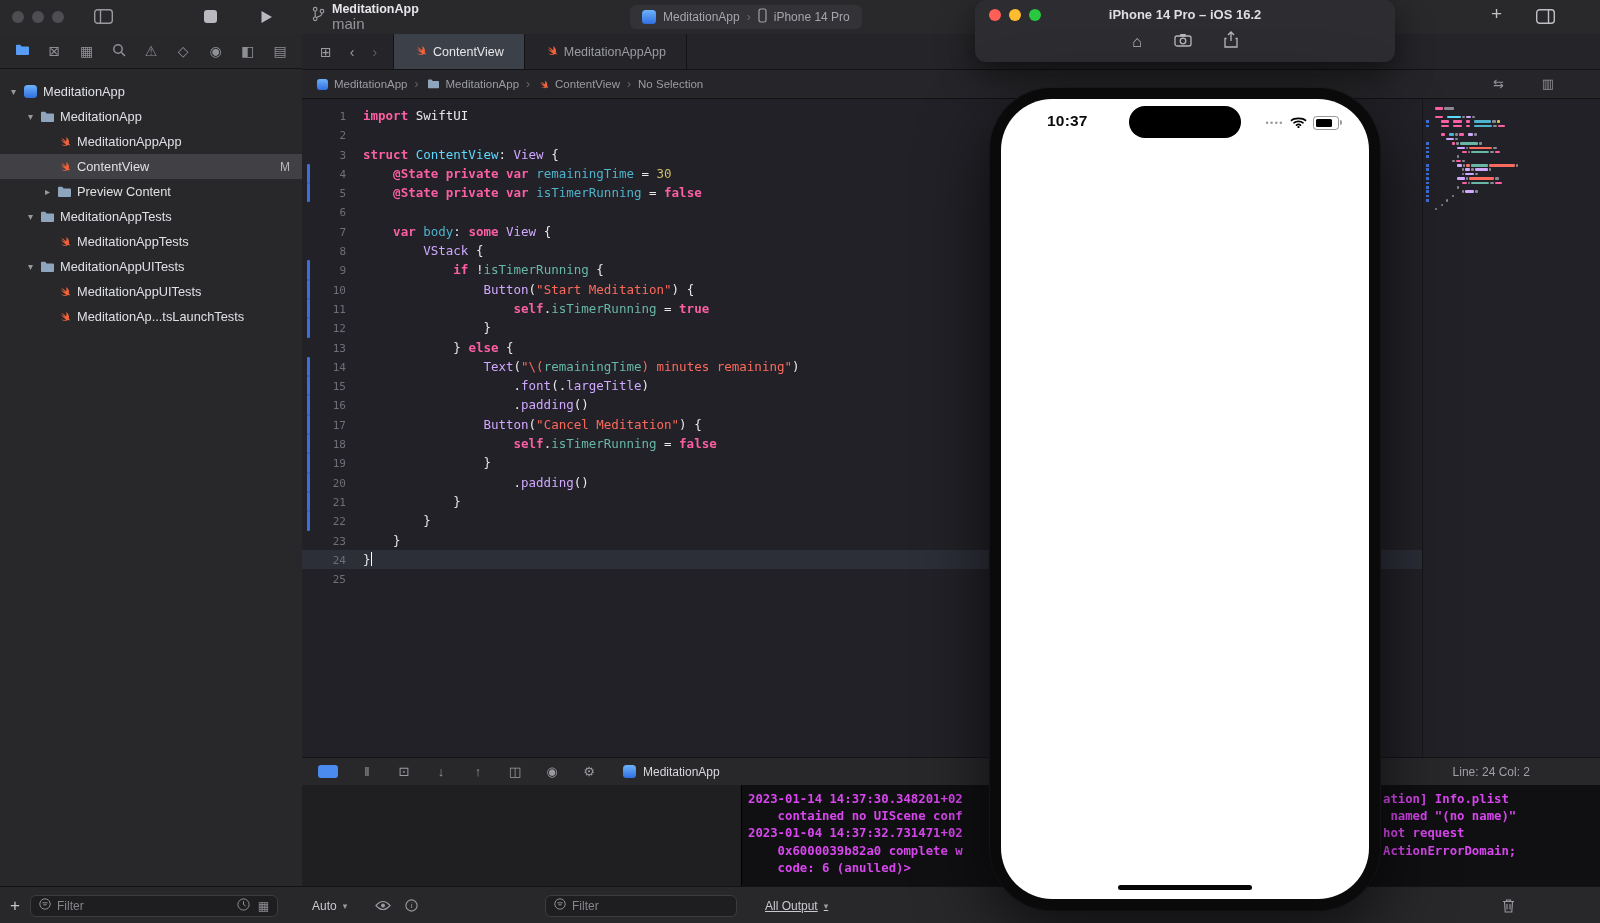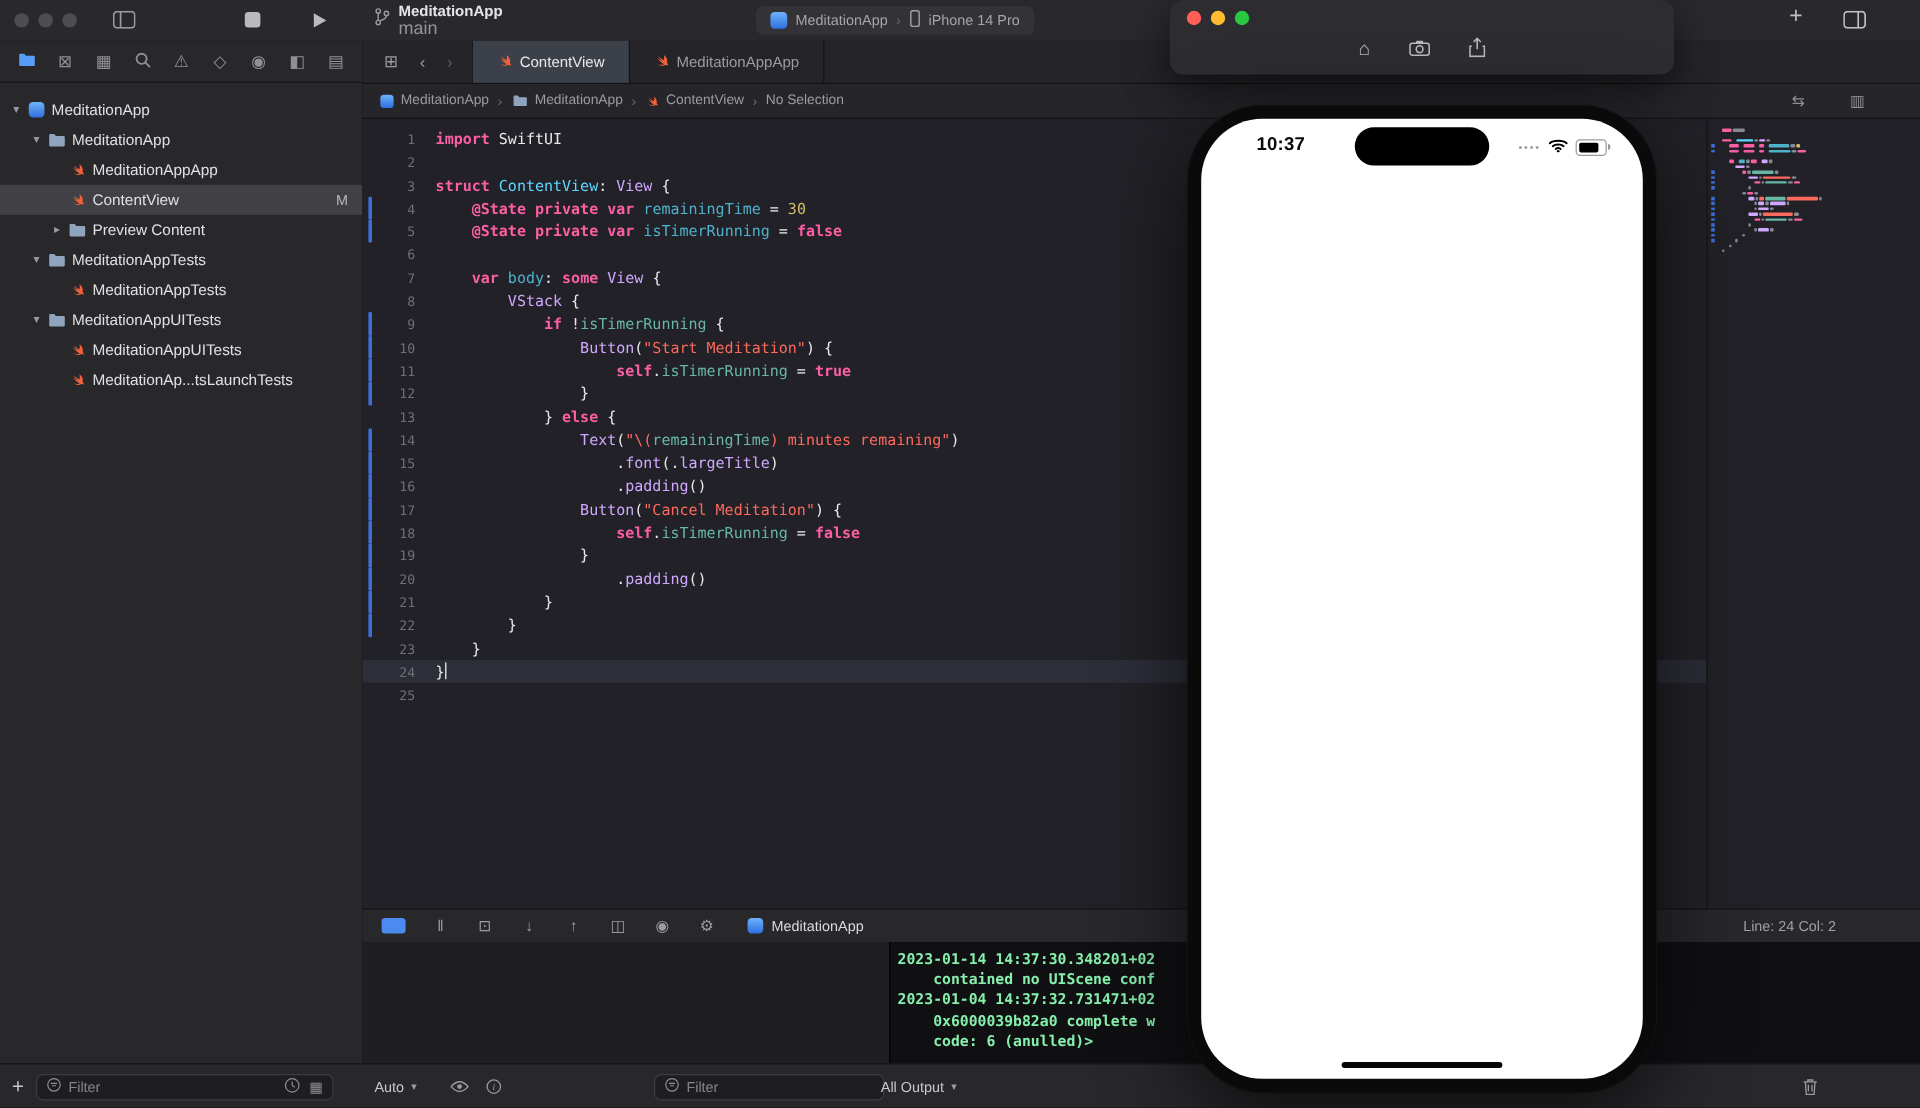--- a/index.html
+++ b/index.html
@@ -76,21 +76,21 @@
 
   
   .debugbar{position:absolute;left:302px;top:757px;right:0;height:27px;background:#28282b;border-top:1px solid #131316;border-bottom:1px solid #131316;display:flex;align-items:center;}
   .dbg-toggle{width:20px;height:13px;border-radius:3px;background:#4b8bf0;margin-left:16px;flex:none;}
   .dbg-ic{color:#9a9aa0;font-size:13px;margin-left:21px;width:16px;text-align:center;}
   .dbg-app{display:flex;align-items:center;gap:7px;margin-left:26px;font-size:12px;color:#d9d9dd;}
   .ic-appsq.small{width:13px;height:13px;}
   .line-col{position:absolute;right:70px;font-size:12px;color:#9fa0a6;}
   .varspane{position:absolute;left:302px;top:785px;width:439px;height:101px;background:#1f1f22;}
   .consolepane{position:absolute;left:741px;top:785px;right:0;height:101px;background:#101013;border-left:1px solid #000;
-               font-family:"DejaVu Sans Mono","Liberation Mono",monospace;font-size:12.3px;line-height:17.2px;font-weight:bold;color:#86efac;white-space:pre;}
+               font-family:"DejaVu Sans Mono","Liberation Mono",monospace;font-size:12.3px;line-height:17.2px;font-weight:bold;color:#d946ef;white-space:pre;}
   .console-left{position:absolute;left:6px;top:6px;}
   .console-right{position:absolute;left:641px;top:6px;}
 
   
   .bottombar{position:absolute;left:0;top:886px;right:0;height:37px;background:#28282b;border-top:1px solid #131316;}
   .bb-item{position:absolute;top:0;height:100%;display:flex;align-items:center;gap:6px;color:#c9c9ce;font-size:12px;}
   .filter-field{height:22px;background:#1e1e21;border:1px solid #3c3c40;border-radius:6px;display:flex;align-items:center;gap:6px;padding:0 8px;box-sizing:border-box;}
   .ph{color:#85868c;font-size:12px;}
   .chev-dn{font-size:9px;color:#9a9aa0;}
 
@@ -372,20 +372,21 @@
     <div class="dbg-app">
       <span class="ic-appsq small"></span>
       <span>MeditationApp</span>
     </div>
     <span class="line-col">Line: 24  Col: 2</span>
   </div>
 
   <div class="varspane"></div>
   <div class="consolepane">
     <div class="console-left" id="console-left"><div>2023-01-14 14:37:30.348201+02</div><div>    contained no UIScene conf</div><div>2023-01-04 14:37:32.731471+02</div><div>    0x6000039b82a0 complete w</div><div>    code: 6 (anulled)&gt;</div></div>
+    <div class="console-right" id="console-right"><div>ation] Info.plist</div><div> named "(no name)"</div><div>hot request</div><div>ActionErrorDomain;</div></div>
   </div>
 
   <div class="bottombar">
     <span class="bb-item" style="left:10px;font-size:17px;color:#c6c6cb;">+</span>
     <div class="bb-item" style="left:30px;">
       <div class="filter-field" style="width:248px;">
         <span id="filter-ic1"><svg width="12" height="12" viewBox="0 0 12 12">
               <circle cx="6" cy="6" r="5.2" fill="none" stroke="#8e8e93" stroke-width="1"></circle>
               <path d="M3.4 4.8h5.2M4.3 6.8h3.4" stroke="#8e8e93" stroke-width="1"></path>
             </svg></span>
@@ -417,38 +418,39 @@
       </span>
     <div class="bb-item" style="left:545px;">
       <div class="filter-field" style="width:192px;">
         <span id="filter-ic2"><svg width="12" height="12" viewBox="0 0 12 12">
               <circle cx="6" cy="6" r="5.2" fill="none" stroke="#8e8e93" stroke-width="1"></circle>
               <path d="M3.4 4.8h5.2M4.3 6.8h3.4" stroke="#8e8e93" stroke-width="1"></path>
             </svg></span>
         <span class="ph">Filter</span>
       </div>
     </div>
-    <div class="bb-item" style="left:734px;">
+    <div class="bb-item" style="left:765px;text-decoration:underline;">
       <span>All Output</span>
       <span class="chev-dn">▾</span>
     </div>
     <span class="bb-item" style="left:1502px;" id="trash-ic">
         <svg width="13" height="15" viewBox="0 0 13 15">
           <path d="M1 3.5H12M4.5 3.5V2h4v1.5M2.5 3.5 3.2 14H9.8L10.5 3.5M5 6v5.5M8 6v5.5" fill="none" stroke="#9a9aa0" stroke-width="1.1"></path>
         </svg>
       </span>
   </div>
 
   <div class="sim">
     <div class="sim-titlebar">
       <div class="sim-traffic">
         <span class="tl red"></span>
         <span class="tl yellow"></span>
         <span class="tl green"></span>
       </div>
+      <div class="sim-title">iPhone 14 Pro – iOS 16.2</div>
       <div class="sim-tools">
         <span style="font-size:16px;">⌂</span>
         <span id="camera-ic"><svg width="18" height="14" viewBox="0 0 18 14">
               <rect x="1" y="3" width="16" height="10" rx="2" stroke="#b8b8bd" fill="none" stroke-width="1.3"></rect>
               <circle cx="9" cy="8" r="2.8" stroke="#b8b8bd" fill="none" stroke-width="1.3"></circle>
               <rect x="6" y="1" width="6" height="2.6" rx="1" fill="#b8b8bd"></rect>
             </svg></span>
         <span id="share-ic"><svg width="14" height="17" viewBox="0 0 14 17">
               <path d="M7 1v9M4 4 7 1l3 3" stroke="#b8b8bd" fill="none" stroke-width="1.3"></path>
               <path d="M2.5 7.5H1v8.5h12V7.5h-1.5" stroke="#b8b8bd" fill="none" stroke-width="1.3"></path>

